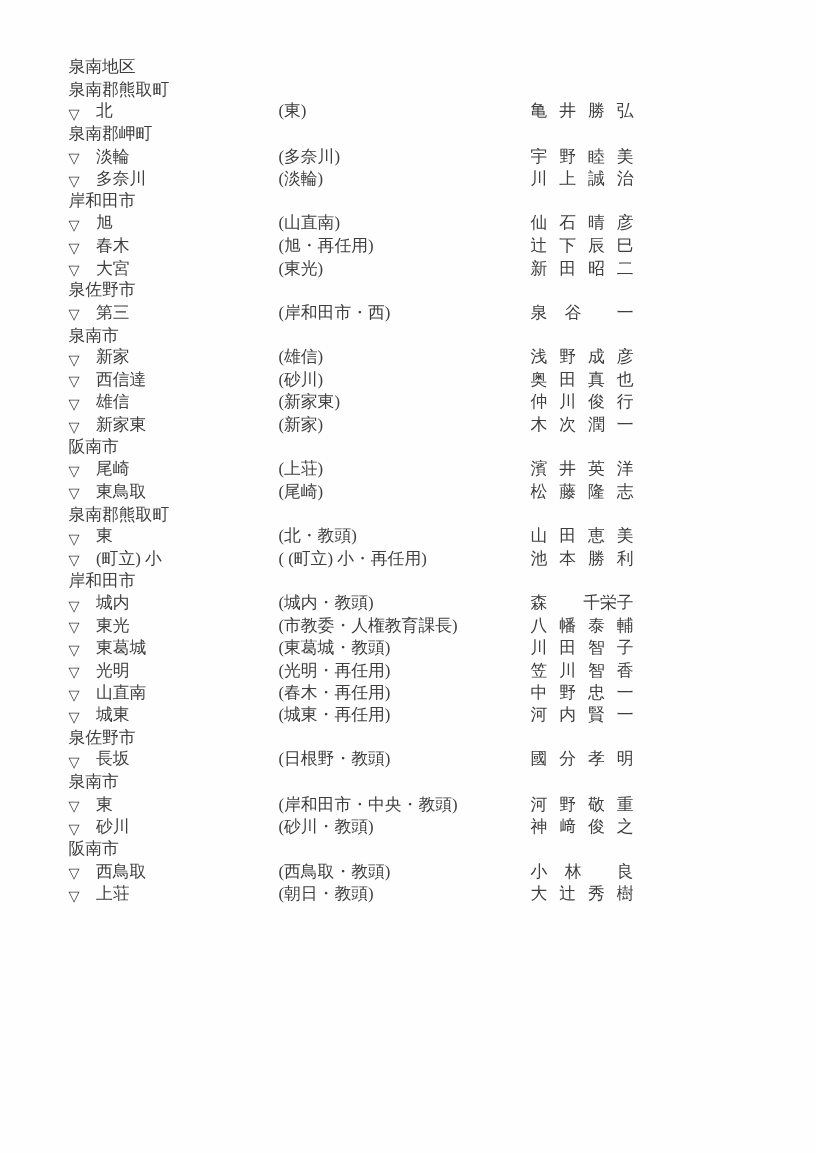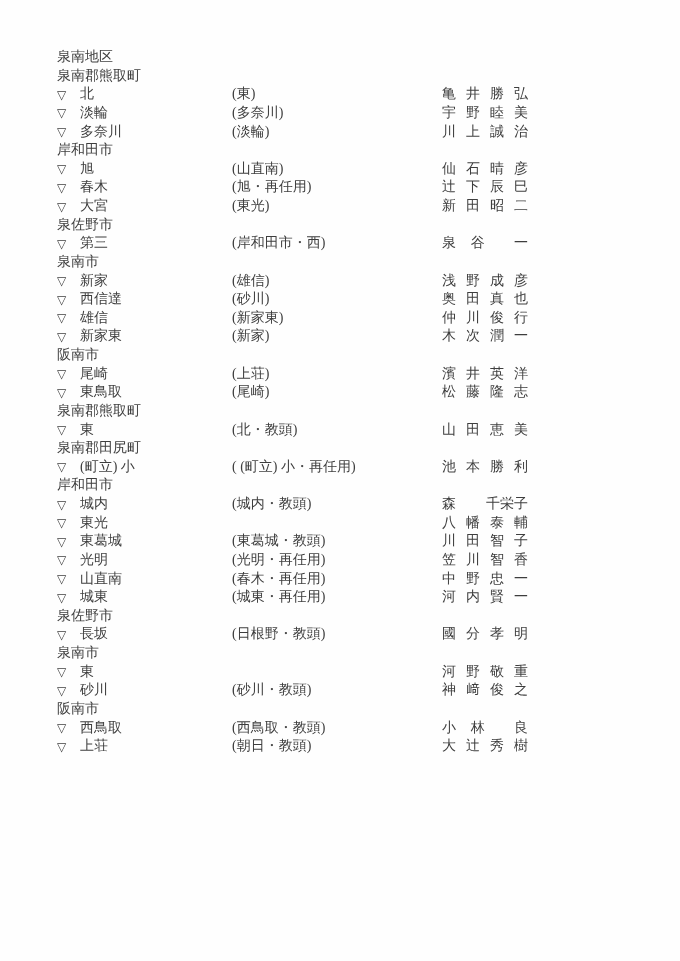--- a/index.html
+++ b/index.html
@@ -81,50 +81,50 @@
   }
 </style>
 </head>
 <body>
 
 <div class="page">
   <div class="content" id="rows-host">
       <div class="row section"><span class="label">泉南地区</span></div>
       <div class="row city"><span class="label">泉南郡熊取町</span></div>
       <div class="row entry"><span class="marker">▽</span><span class="school">北</span><span class="from">(東)</span><span class="name"><span>亀</span><span>井</span><span>勝</span><span>弘</span></span></div>
+      <div class="row city"><span class="label">泉南郡岬町</span></div>
       <div class="row entry"><span class="marker">▽</span><span class="school">淡輪</span><span class="from">(多奈川)</span><span class="name"><span>宇</span><span>野</span><span>睦</span><span>美</span></span></div>
       <div class="row entry"><span class="marker">▽</span><span class="school">多奈川</span><span class="from">(淡輪)</span><span class="name"><span>川</span><span>上</span><span>誠</span><span>治</span></span></div>
       <div class="row city"><span class="label">岸和田市</span></div>
       <div class="row entry"><span class="marker">▽</span><span class="school">旭</span><span class="from">(山直南)</span><span class="name"><span>仙</span><span>石</span><span>晴</span><span>彦</span></span></div>
       <div class="row entry"><span class="marker">▽</span><span class="school">春木</span><span class="from">(旭・再任用)</span><span class="name"><span>辻</span><span>下</span><span>辰</span><span>巳</span></span></div>
       <div class="row entry"><span class="marker">▽</span><span class="school">大宮</span><span class="from">(東光)</span><span class="name"><span>新</span><span>田</span><span>昭</span><span>二</span></span></div>
       <div class="row city"><span class="label">泉佐野市</span></div>
       <div class="row entry"><span class="marker">▽</span><span class="school">第三</span><span class="from">(岸和田市・西)</span><span class="name"><span>泉</span><span>谷</span><span></span><span>一</span></span></div>
       <div class="row city"><span class="label">泉南市</span></div>
       <div class="row entry"><span class="marker">▽</span><span class="school">新家</span><span class="from">(雄信)</span><span class="name"><span>浅</span><span>野</span><span>成</span><span>彦</span></span></div>
       <div class="row entry"><span class="marker">▽</span><span class="school">西信達</span><span class="from">(砂川)</span><span class="name"><span>奥</span><span>田</span><span>真</span><span>也</span></span></div>
       <div class="row entry"><span class="marker">▽</span><span class="school">雄信</span><span class="from">(新家東)</span><span class="name"><span>仲</span><span>川</span><span>俊</span><span>行</span></span></div>
       <div class="row entry"><span class="marker">▽</span><span class="school">新家東</span><span class="from">(新家)</span><span class="name"><span>木</span><span>次</span><span>潤</span><span>一</span></span></div>
       <div class="row city"><span class="label">阪南市</span></div>
       <div class="row entry"><span class="marker">▽</span><span class="school">尾崎</span><span class="from">(上荘)</span><span class="name"><span>濱</span><span>井</span><span>英</span><span>洋</span></span></div>
       <div class="row entry"><span class="marker">▽</span><span class="school">東鳥取</span><span class="from">(尾崎)</span><span class="name"><span>松</span><span>藤</span><span>隆</span><span>志</span></span></div>
       <div class="row city"><span class="label">泉南郡熊取町</span></div>
       <div class="row entry"><span class="marker">▽</span><span class="school">東</span><span class="from">(北・教頭)</span><span class="name"><span>山</span><span>田</span><span>恵</span><span>美</span></span></div>
-      <div class="row city"><span class="label">泉南郡田尻町</span></div>
       <div class="row entry"><span class="marker">▽</span><span class="school">(町立) 小</span><span class="from">( (町立) 小・再任用)</span><span class="name"><span>池</span><span>本</span><span>勝</span><span>利</span></span></div>
       <div class="row city"><span class="label">岸和田市</span></div>
       <div class="row entry"><span class="marker">▽</span><span class="school">城内</span><span class="from">(城内・教頭)</span><span class="name"><span>森</span><span>千栄子</span></span></div>
-      <div class="row entry"><span class="marker">▽</span><span class="school">東光</span><span class="name"><span>八</span><span>幡</span><span>泰</span><span>輔</span></span></div>
+      <div class="row entry"><span class="marker">▽</span><span class="school">東光</span><span class="from">(市教委・人権教育課長)</span><span class="name"><span>八</span><span>幡</span><span>泰</span><span>輔</span></span></div>
       <div class="row entry"><span class="marker">▽</span><span class="school">東葛城</span><span class="from">(東葛城・教頭)</span><span class="name"><span>川</span><span>田</span><span>智</span><span>子</span></span></div>
       <div class="row entry"><span class="marker">▽</span><span class="school">光明</span><span class="from">(光明・再任用)</span><span class="name"><span>笠</span><span>川</span><span>智</span><span>香</span></span></div>
       <div class="row entry"><span class="marker">▽</span><span class="school">山直南</span><span class="from">(春木・再任用)</span><span class="name"><span>中</span><span>野</span><span>忠</span><span>一</span></span></div>
       <div class="row entry"><span class="marker">▽</span><span class="school">城東</span><span class="from">(城東・再任用)</span><span class="name"><span>河</span><span>内</span><span>賢</span><span>一</span></span></div>
       <div class="row city"><span class="label">泉佐野市</span></div>
       <div class="row entry"><span class="marker">▽</span><span class="school">長坂</span><span class="from">(日根野・教頭)</span><span class="name"><span>國</span><span>分</span><span>孝</span><span>明</span></span></div>
       <div class="row city"><span class="label">泉南市</span></div>
-      <div class="row entry"><span class="marker">▽</span><span class="school">東</span><span class="name"><span>河</span><span>野</span><span>敬</span><span>重</span></span></div>
+      <div class="row entry"><span class="marker">▽</span><span class="school">東</span><span class="from">(岸和田市・中央・教頭)</span><span class="name"><span>河</span><span>野</span><span>敬</span><span>重</span></span></div>
       <div class="row entry"><span class="marker">▽</span><span class="school">砂川</span><span class="from">(砂川・教頭)</span><span class="name"><span>神</span><span>﨑</span><span>俊</span><span>之</span></span></div>
       <div class="row city"><span class="label">阪南市</span></div>
       <div class="row entry"><span class="marker">▽</span><span class="school">西鳥取</span><span class="from">(西鳥取・教頭)</span><span class="name"><span>小</span><span>林</span><span></span><span>良</span></span></div>
       <div class="row entry"><span class="marker">▽</span><span class="school">上荘</span><span class="from">(朝日・教頭)</span><span class="name"><span>大</span><span>辻</span><span>秀</span><span>樹</span></span></div>
     </div>
   <div class="page-number">19</div>
 </div>
 
 </body></html>

